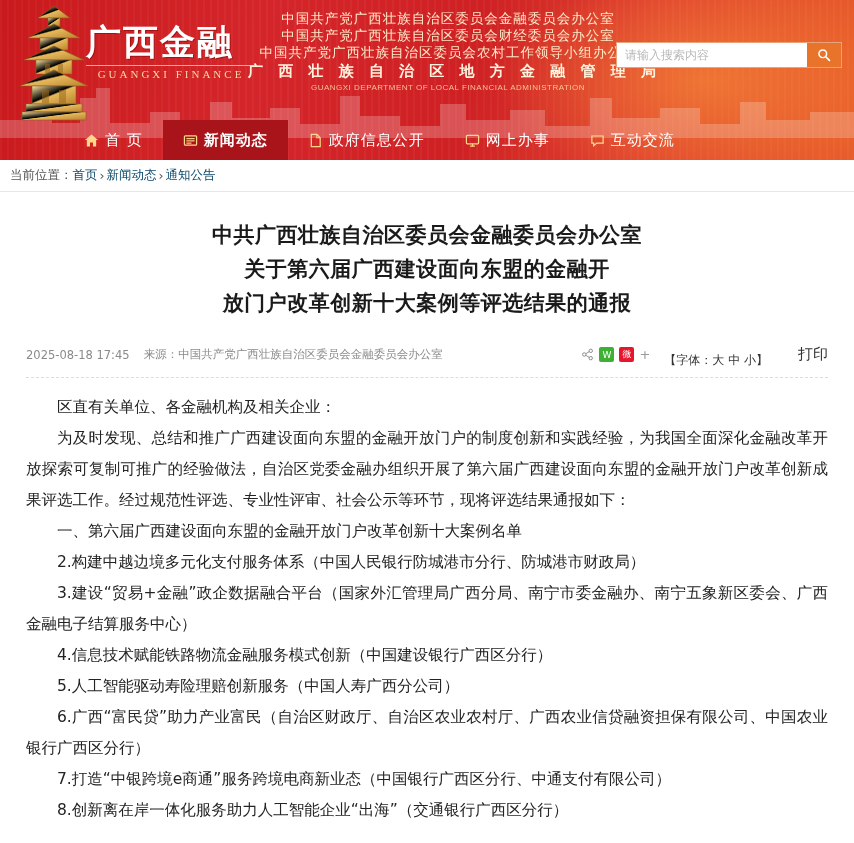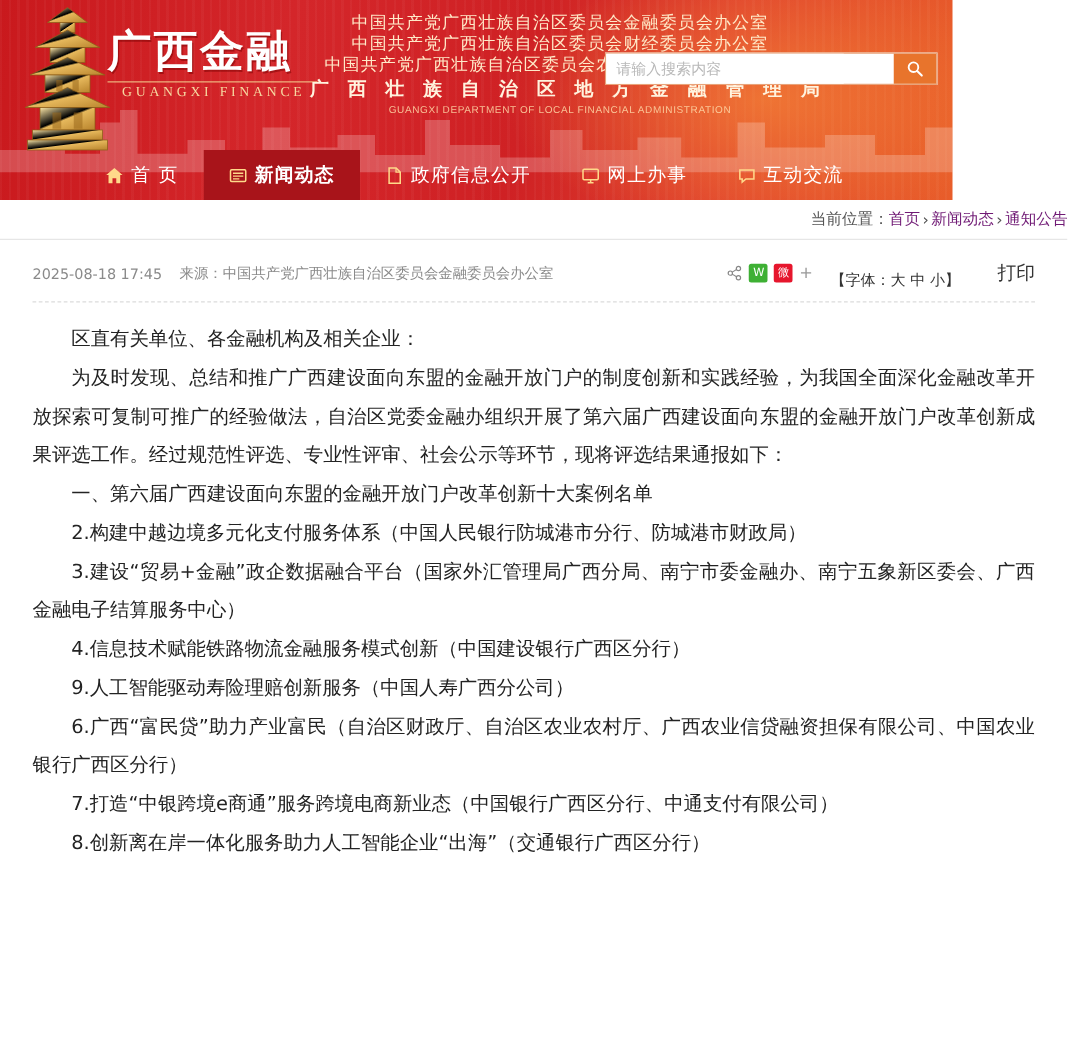--- a/index.html
+++ b/index.html
@@ -7,21 +7,21 @@
     margin: 0; padding: 0;
     width: 854px; height: 843px;
     background: #ffffff;
     font-family: "Liberation Sans", sans-serif;
     overflow: hidden;
   }
 
   
   .header {
     position: relative;
-    width: 762px; height: 160px;
+    width: 854px; height: 160px;
     background: linear-gradient(100deg, #c9191d 0%, #d4262a 30%, #cf2124 55%, #e0422e 75%, #e85d2a 100%);
     overflow: hidden;
   }
   .header-bgstripes {
     position: absolute; inset: 0;
     background:
       repeating-linear-gradient(90deg, rgba(255,255,255,0.035) 0 2px, rgba(255,255,255,0) 2px 7px);
     pointer-events: none;
   }
   .header-glow {
@@ -96,21 +96,20 @@
     line-height: 11px;
   }
 
   
   .search-wrap {
     position: absolute; right: 12px; top: 42px;
     display: flex; align-items: stretch;
     height: 26px;
     border: 1px solid #e8a37a;
     background: #fff;
-    gap: 40px;
   }
   .search-input {
     width: 190px; height: 24px;
     border: none; outline: none;
     padding: 0 8px;
     font-size: 12px;
     color: #333;
     font-family: "DejaVu Sans", sans-serif;
     background: #fff;
   }
@@ -150,23 +149,22 @@
   
   .crumb {
     width: 854px; height: 32px;
     border-bottom: 1px solid #e6e6e6;
     display: flex; align-items: center;
     padding-left: 10px;
     font-size: 12.5px;
     color: #555;
     font-family: "DejaVu Sans", sans-serif;
     background: #fff;
-    justify-content: flex-end;
-  }
-  .crumb a { color: #701a75; text-decoration: none; cursor: pointer; }
+  }
+  .crumb a { color: #0c4a6e; text-decoration: none; cursor: pointer; }
   .crumb .sep { margin: 0 2px; }
 
   
   .main {
     width: 854px;
     padding: 0 22px;
     background: #fff;
   }
   .title-box {
     padding: 26px 46px 8px 46px;
@@ -337,20 +335,25 @@
   <span>当前位置：</span>
   <a>首页</a>
   <span class="sep">›</span>
   <a>新闻动态</a>
   <span class="sep">›</span>
   <a>通知公告</a>
 </div>
 
 <div class="main">
 
+  <div class="title-box">
+    <div class="title-line">中共广西壮族自治区委员会金融委员会办公室</div>
+    <div class="title-line">关于第六届广西建设面向东盟的金融开</div>
+    <div class="title-line">放门户改革创新十大案例等评选结果的通报</div>
+  </div>
 
   <div class="meta">
     <span class="date">2025-08-18 17:45</span>
     <span class="source">来源：中国共产党广西壮族自治区委员会金融委员会办公室</span>
     <span class="spacer"></span>
     <span class="share">
       <svg width="13" height="13" viewBox="0 0 16 16">
         <circle cx="12" cy="3.5" r="2.1" fill="none" stroke="#888" stroke-width="1.2"></circle>
         <circle cx="4" cy="8" r="2.1" fill="none" stroke="#888" stroke-width="1.2"></circle>
         <circle cx="12" cy="12.5" r="2.1" fill="none" stroke="#888" stroke-width="1.2"></circle>
@@ -365,19 +368,19 @@
     <span class="print">打印</span>
   </div>
 
   <div class="article">
     <p class="p-indent">区直有关单位、各金融机构及相关企业：</p>
     <p class="p-indent">为及时发现、总结和推广广西建设面向东盟的金融开放门户的制度创新和实践经验，为我国全面深化金融改革开放探索可复制可推广的经验做法，自治区党委金融办组织开展了第六届广西建设面向东盟的金融开放门户改革创新成果评选工作。经过规范性评选、专业性评审、社会公示等环节，现将评选结果通报如下：</p>
     <p class="p-indent">一、第六届广西建设面向东盟的金融开放门户改革创新十大案例名单</p>
     <p class="p-indent">2.构建中越边境多元化支付服务体系（中国人民银行防城港市分行、防城港市财政局）</p>
     <p class="p-indent">3.建设“贸易+金融”政企数据融合平台（国家外汇管理局广西分局、南宁市委金融办、南宁五象新区委会、广西金融电子结算服务中心）</p>
     <p class="p-indent">4.信息技术赋能铁路物流金融服务模式创新（中国建设银行广西区分行）</p>
-    <p class="p-indent">9.人工智能驱动寿险理赔创新服务（中国人寿广西分公司）</p>
+    <p class="p-indent">5.人工智能驱动寿险理赔创新服务（中国人寿广西分公司）</p>
     <p class="p-indent">6.广西“富民贷”助力产业富民（自治区财政厅、自治区农业农村厅、广西农业信贷融资担保有限公司、中国农业银行广西区分行）</p>
     <p class="p-indent">7.打造“中银跨境e商通”服务跨境电商新业态（中国银行广西区分行、中通支付有限公司）</p>
     <p class="p-indent">8.创新离在岸一体化服务助力人工智能企业“出海”（交通银行广西区分行）</p>
 
   </div>
 </div>
 
 </body></html>

